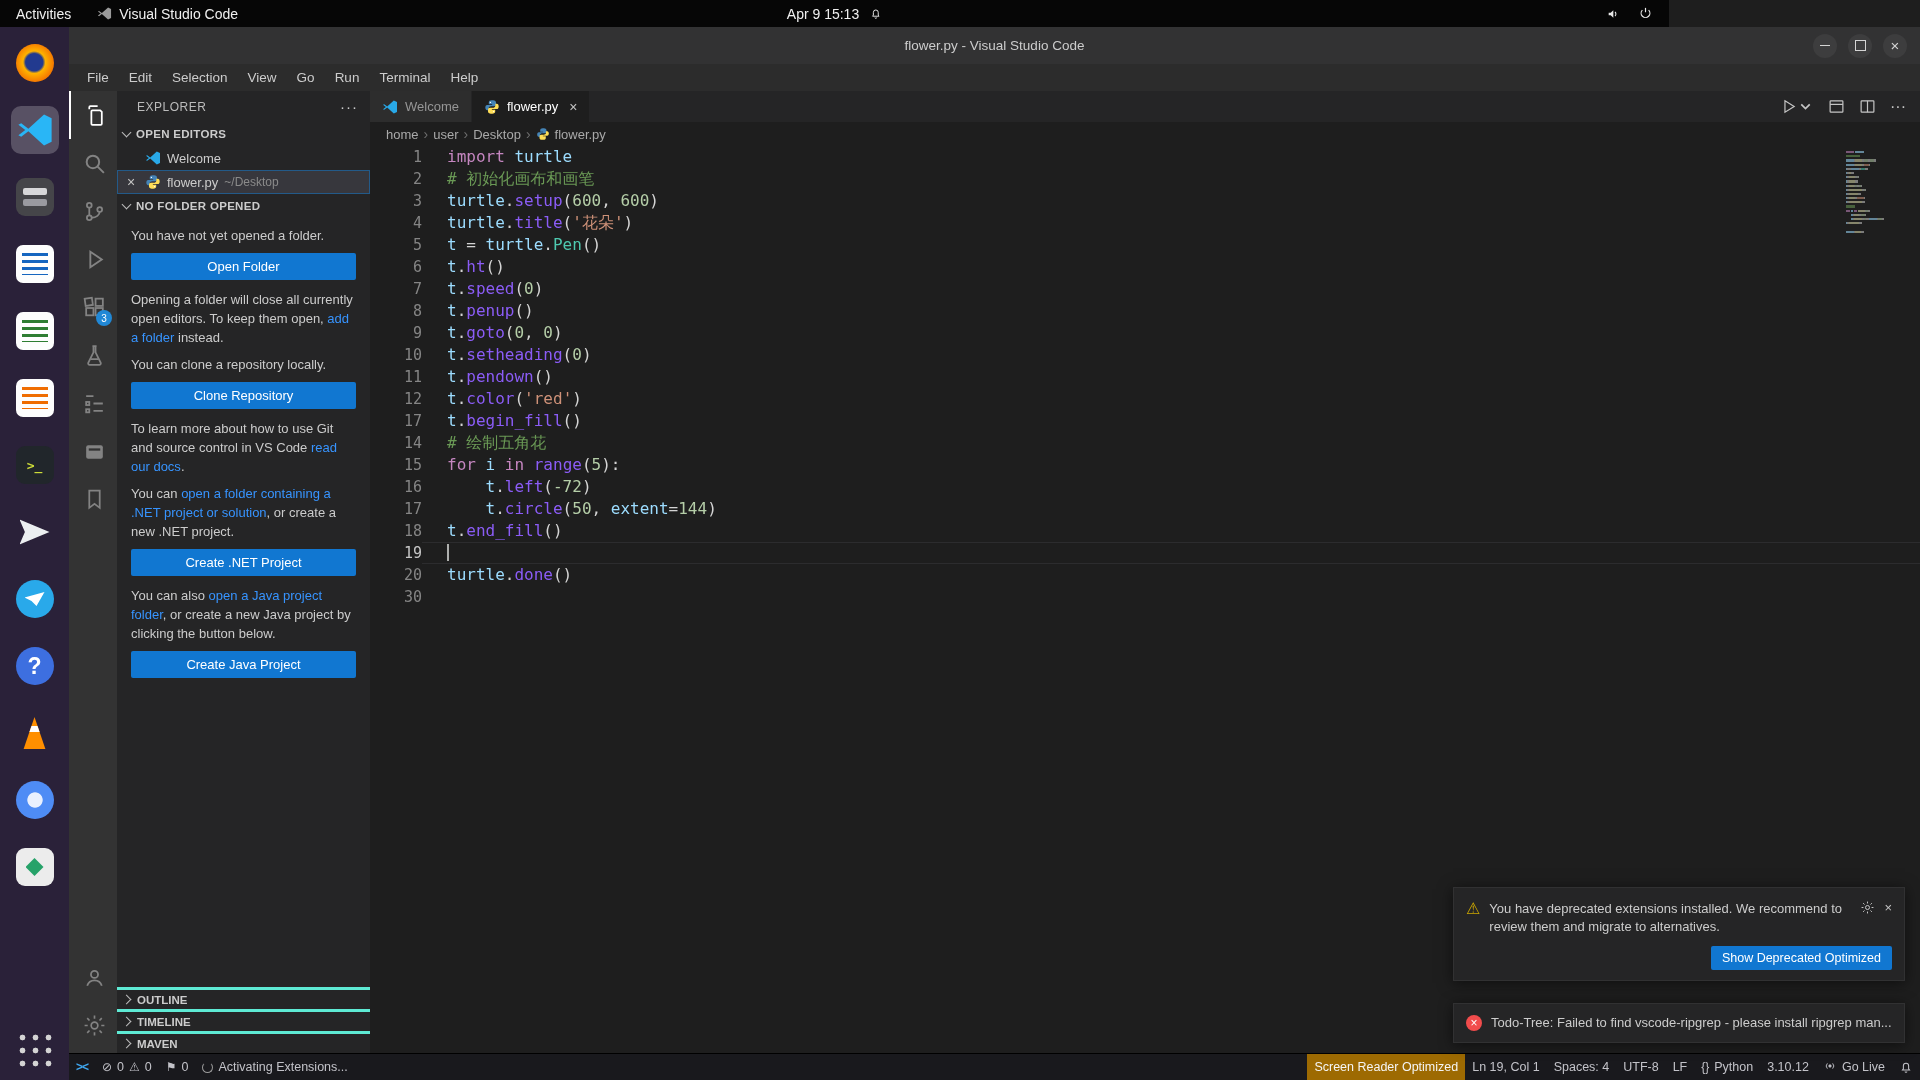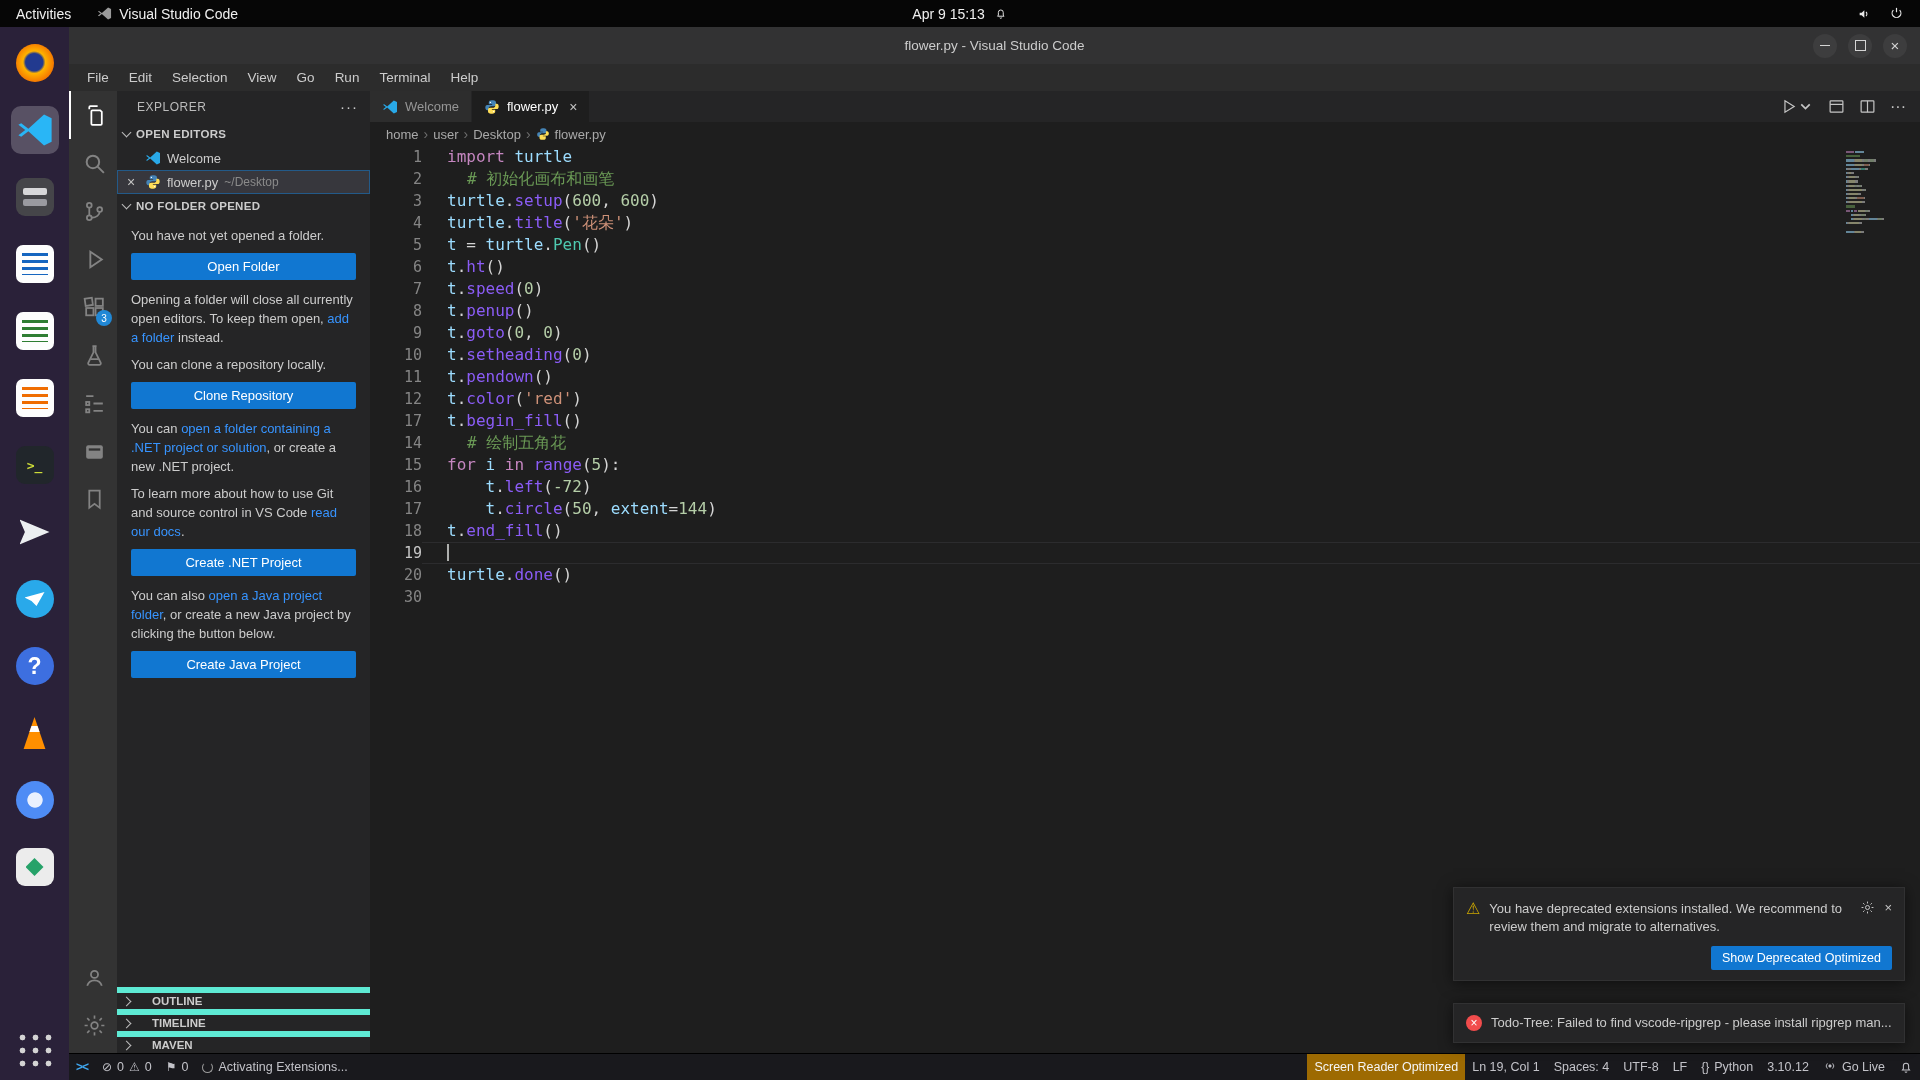--- a/index.html
+++ b/index.html
@@ -1,21 +1,21 @@
 <!DOCTYPE html>
 <html><head>
 <meta charset="utf-8">
 <style>
   * { margin:0; padding:0; box-sizing:border-box; }
   html,body { width:1920px; height:1080px; background:#000; overflow:hidden; }
   body { font-family:"Liberation Sans","DejaVu Sans",sans-serif; }
   #screen { position:relative; width:1920px; height:1080px; background:#1e1e1e; }
 
   
-  #topbar { position:absolute; left:0; top:0; width:1920px; height:27px; background:#060606;
+  #topbar { position:absolute; left:0; top:0; width:1669px; height:27px; background:#060606;
             display:flex; align-items:center; color:#f0f0f0; font-size:14px; z-index:50; }
   .tb-left { display:flex; align-items:center; gap:26px; padding-left:16px; }
   .tb-item { display:flex; align-items:center; gap:7px; cursor:pointer; }
   .tb-appicon svg { display:block; }
   .tb-center { position:absolute; left:50%; transform:translateX(-50%); display:flex; align-items:center; gap:10px; }
   .tb-right { margin-left:auto; display:flex; align-items:center; gap:16px; padding-right:16px; color:#e8e8e8; }
   .tb-right svg, .tb-center svg { display:block; }
 
   
   #dock { position:absolute; left:0; top:27px; width:69px; height:1053px; background:#2a2139;
@@ -92,21 +92,21 @@
   .fi { display:flex; align-items:center; flex:none; }
   .fi svg { width:16px; height:16px; display:block; }
   .oe-label { white-space:nowrap; }
   .oe-desc { color:#8a8a8a; font-size:12px; white-space:nowrap; overflow:hidden; text-overflow:ellipsis; }
   .nf-body { padding:8px 14px 4px 14px; font-size:13px; line-height:19px; color:#cccccc; flex:none; }
   .nf-body p { margin-bottom:8px; }
   .nf-body a { color:#3794ff; text-decoration:none; cursor:pointer; }
   .vs-btn { display:block; width:100%; border:none; background:#1177d1; color:#ffffff; font-size:13px;
             font-family:inherit; height:27px; border-radius:2px; margin:2px 0 10px 0; cursor:pointer; }
   .sb-spacer { flex:1; }
-  .sb-bottom-row { height:22px; border-top:6px solid #5eead4; display:flex; align-items:center; gap:22px;
+  .sb-bottom-row { height:22px; border-top:3px solid #5eead4; display:flex; align-items:center; gap:7px;
                    padding-left:6px; font-size:11.5px; font-weight:bold; color:#cccccc; flex:none; cursor:pointer; }
 
   
   #editor { flex:1; display:flex; flex-direction:column; min-width:0; background:#1e1e1e; }
   .tabs-row { height:31px; background:#252526; display:flex; flex:none; }
   .tabs { display:flex; }
   .tab { display:flex; align-items:center; gap:7px; padding:0 12px; font-size:13px; color:#969696;
          background:#2d2d2d; border-right:1px solid #252526; cursor:pointer; }
   .tab.active { background:#1e1e1e; color:#ffffff; }
   .tab-close { font-size:14px; margin-left:4px; color:#c5c5c5; cursor:pointer; }
@@ -120,21 +120,21 @@
 
   .code-area { flex:1; position:relative; overflow:hidden; font-family:"DejaVu Sans Mono","Liberation Mono",monospace; }
   .code-lines { position:absolute; left:0; right:0; top:0; }
   .code-line { display:flex; height:22px; font-size:16px; }
   .ln { width:52px; flex:none; text-align:right; color:#858585; line-height:22px; font-size:15px; }
   .lcwrap { flex:1; padding-left:25px; white-space:pre; line-height:22px; }
   .code-line.current .lcwrap { border-top:1px solid #2c2c2e; border-bottom:1px solid #2c2c2e; line-height:20px; }
   .code-line.current .ln { color:#c6c6c6; }
   .cursor { display:inline-block; width:2px; height:17px; background:#aeafad; vertical-align:-3px; }
   .tk-k { color:#C586C0; } .tk-v { color:#9CDCFE; } .tk-f { color:#8b5cf6; } .tk-n { color:#B5CEA8; }
-  .tk-s { color:#CE9178;text-align:center; } .tk-c { color:#6A9955;margin-left:20px; } .tk-d { color:#D4D4D4; } .tk-t { color:#4EC9B0; }
+  .tk-s { color:#CE9178;text-align:center; } .tk-c { color:#6A9955; } .tk-d { color:#D4D4D4; } .tk-t { color:#4EC9B0; }
 
   .minimap { position:absolute; right:8px; top:5px; width:66px; opacity:0.55; }
   .mm-line { height:2.2px; margin-bottom:2px; display:flex; }
   .mm-line span { display:inline-block; height:100%; }
 
   
   .toasts { position:absolute; right:15px; bottom:10px; display:flex; flex-direction:column; gap:22px;
             align-items:stretch; width:452px; z-index:30; }
   .toast { background:#252526; border:1px solid #313132; box-shadow:0 2px 14px rgba(0,0,0,0.55);
            padding:12px 12px 10px 12px; color:#cccccc; font-size:13px; }
@@ -392,22 +392,22 @@
           <span class="chev down"></span>
           <span>NO FOLDER OPENED</span>
         </div>
 
         <div class="nf-body">
           <p>You have not yet opened a folder.</p>
           <button class="vs-btn">Open Folder</button>
           <p><span>Opening a folder will close all currently open editors. To keep them open, </span><a>add a folder</a><span> instead.</span></p>
           <p>You can clone a repository locally.</p>
           <button class="vs-btn">Clone Repository</button>
+          <p><span>To learn more about how to use Git and source control in VS Code </span><a>read our docs</a><span>.</span></p>
           <p><span>You can </span><a>open a folder containing a .NET project or solution</a><span>, or create a new .NET project.</span></p>
-          <p><span>To learn more about how to use Git and source control in VS Code </span><a>read our docs</a><span>.</span></p>
           <button class="vs-btn">Create .NET Project</button>
           <p><span>You can also </span><a>open a Java project folder</a><span>, or create a new Java project by clicking the button below.</span></p>
           <button class="vs-btn">Create Java Project</button>
         </div>
 
         <div class="sb-spacer"></div>
         <div id="sb-bottom">
             <div class="sb-bottom-row">
               <span class="chev right"></span>
               <span>OUTLINE</span>

